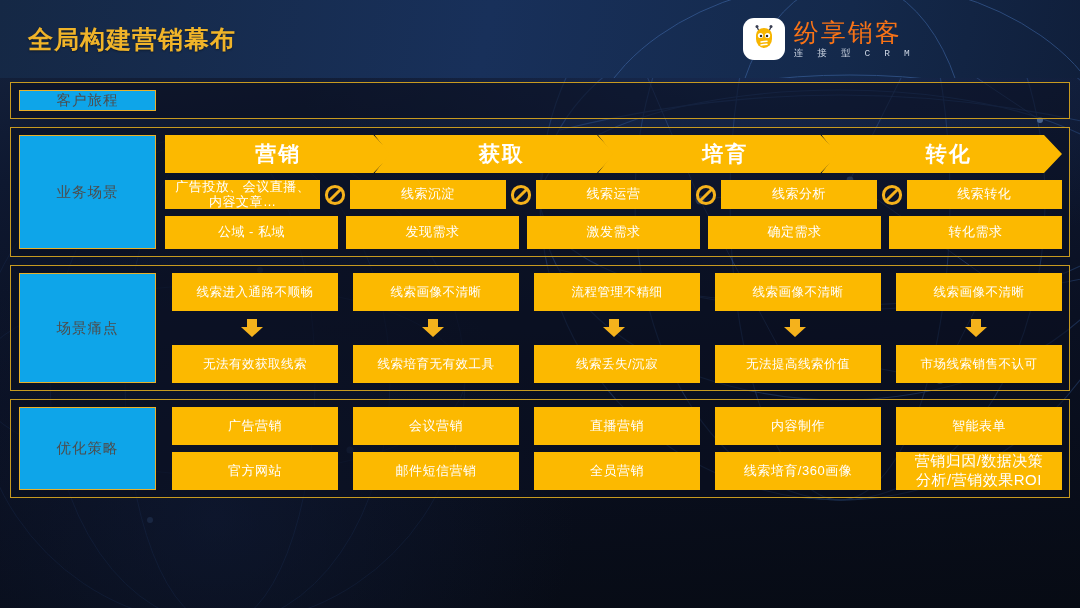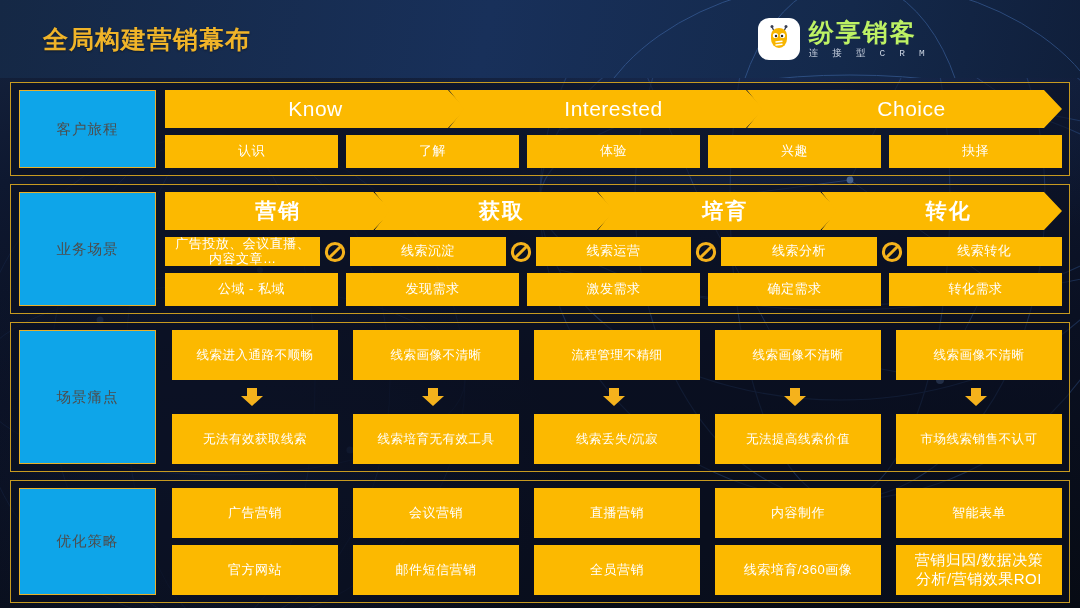--- a/index.html
+++ b/index.html
@@ -44,21 +44,20 @@
   }
   .header-band .net { position: absolute; right: -30px; top: -130px; width: 520px; height: 420px; opacity: .85;}
 
   
   .header {
     position: absolute; left: 0; top: 0;
     width: 932px; height: 78px;
     display: flex; align-items: center;
     padding: 0 18px 0 28px;
     z-index: 5;
-    margin-left: 15px;
   }
   .page-title {
     font-size: 25px;
     font-weight: bold;
     color: #f0b429;
     letter-spacing: 1px;
     text-shadow: 0 1px 2px rgba(0,0,0,.4);
   }
   .brand {
     margin-left: auto;
@@ -66,21 +65,21 @@
   }
   .brand-mark {
     width: 42px; height: 42px;
     background: #ffffff;
     border-radius: 11px;
     display: flex; align-items: center; justify-content: center;
     flex: none;
   }
   .brand-text { display: flex; flex-direction: column; line-height: 1; }
   .brand-name {
-    font-size: 25px; font-weight: bold; color: #bef264; letter-spacing: 2px;
+    font-size: 25px; font-weight: normal; color: #f97316; letter-spacing: 2px;
   }
   .brand-sub {
     font-size: 9.5px; color: #c9d2e0; letter-spacing: 4.2px; margin-top: 4px; font-family: Liberation Mono, monospace;
   }
 
   
   .board {
     position: absolute;
     left: 10px; top: 82px;
     width: 1060px;
@@ -145,21 +144,21 @@
     display: flex; align-items: center; justify-content: center;
     text-align: center;
     font-size: 13px;
     height: 33px;
     padding: 2px 4px;
     letter-spacing: .5px;
     line-height: 1.15;
   }
   .tile.sm { font-size: 12.5px; }
   .tile.two-line { font-size: 15px; line-height: 1.25; }
-  .tile.tall { height: 50px; margin-left: 7px; }
+  .tile.tall { height: 38px; margin-left: 7px; }
 
   
   .ban-row { display: flex; align-items: center; gap: 0; }
   .ban-row .tile { height: 29px; font-size: 13px; }
   .ban-sep {
     flex: none;
     width: 30px;
     display: flex; align-items: center; justify-content: center;
   }
   .ban-ico { display: block; }
@@ -272,40 +271,20 @@
     </div>
   </div>
 </div>
 
 <div class="board">
 
   <div class="panel">
     <div class="panel-label">
       <span>客户旅程</span>
     </div>
-    <div class="panel-body">
-      <div class="chev-row">
-        <div class="chev">
-          <span class="chev-label">Know</span>
-        </div>
-        <div class="chev">
-          <span class="chev-label">Interested</span>
-        </div>
-        <div class="chev">
-          <span class="chev-label">Choice</span>
-        </div>
-      </div>
-      <div class="tile-row">
-        <div class="tile">认识</div>
-        <div class="tile">了解</div>
-        <div class="tile">体验</div>
-        <div class="tile">兴趣</div>
-        <div class="tile">抉择</div>
-      </div>
-    </div>
   </div>
 
   <div class="panel">
     <div class="panel-label">
       <span>业务场景</span>
     </div>
     <div class="panel-body">
       <div class="chev-row">
         <div class="chev cn">
           <span class="chev-label">营销</span>

